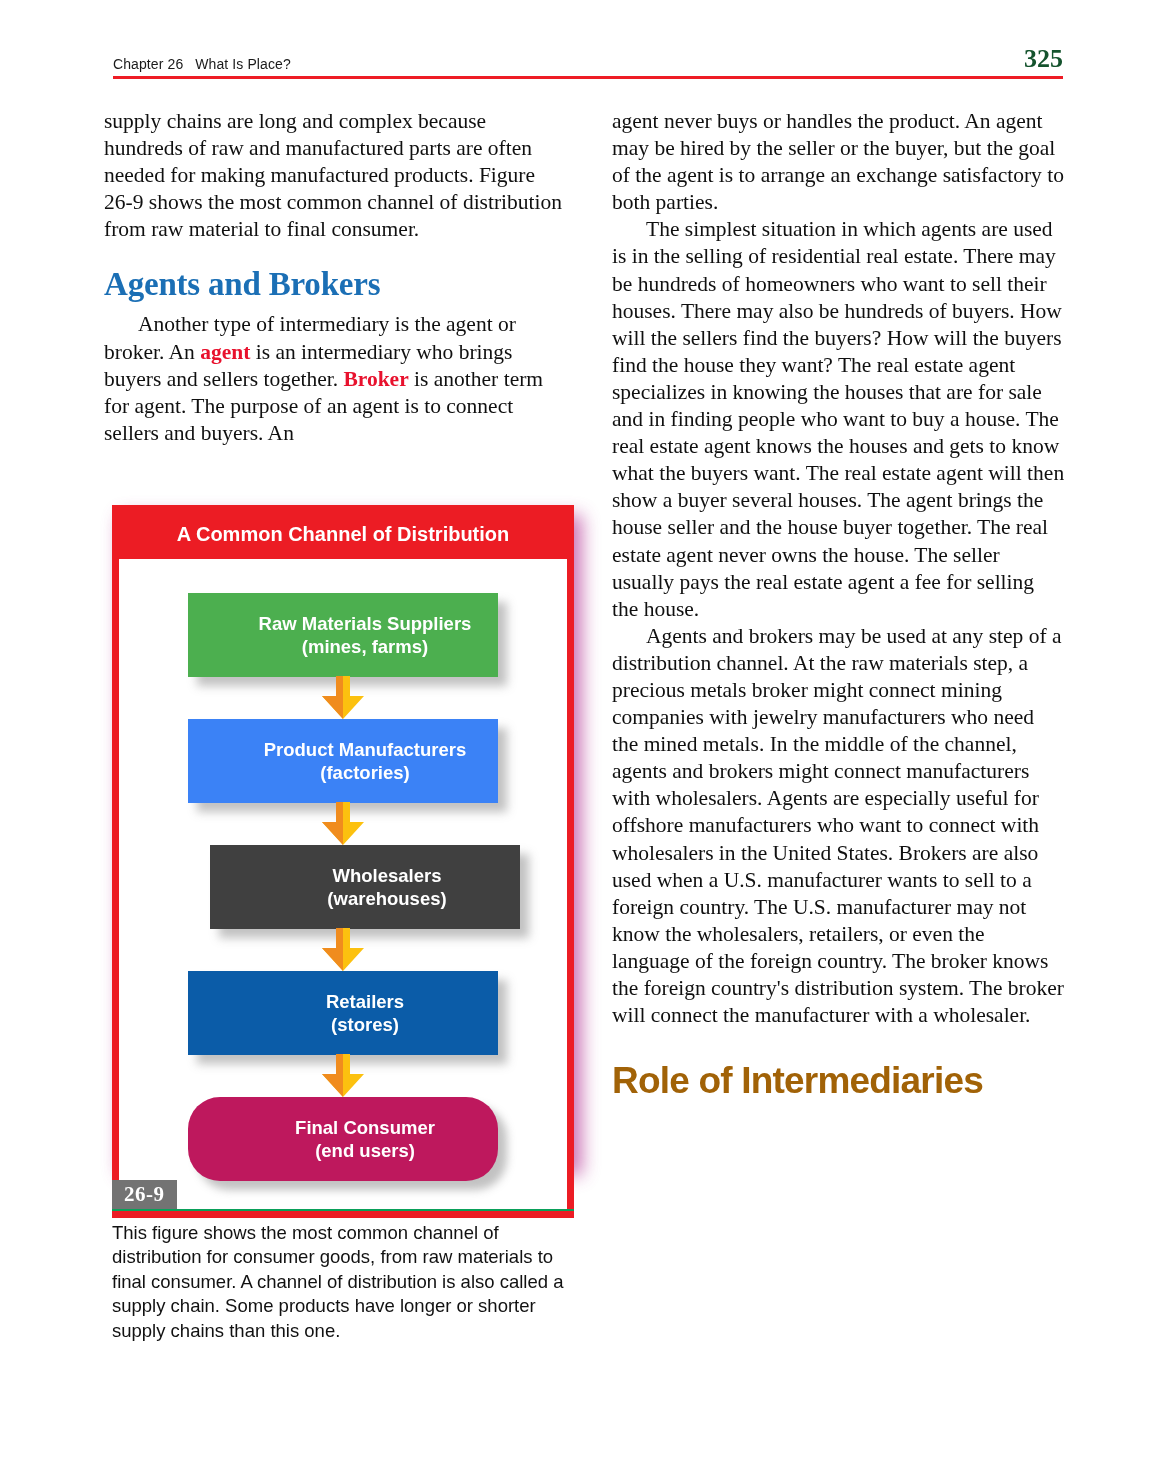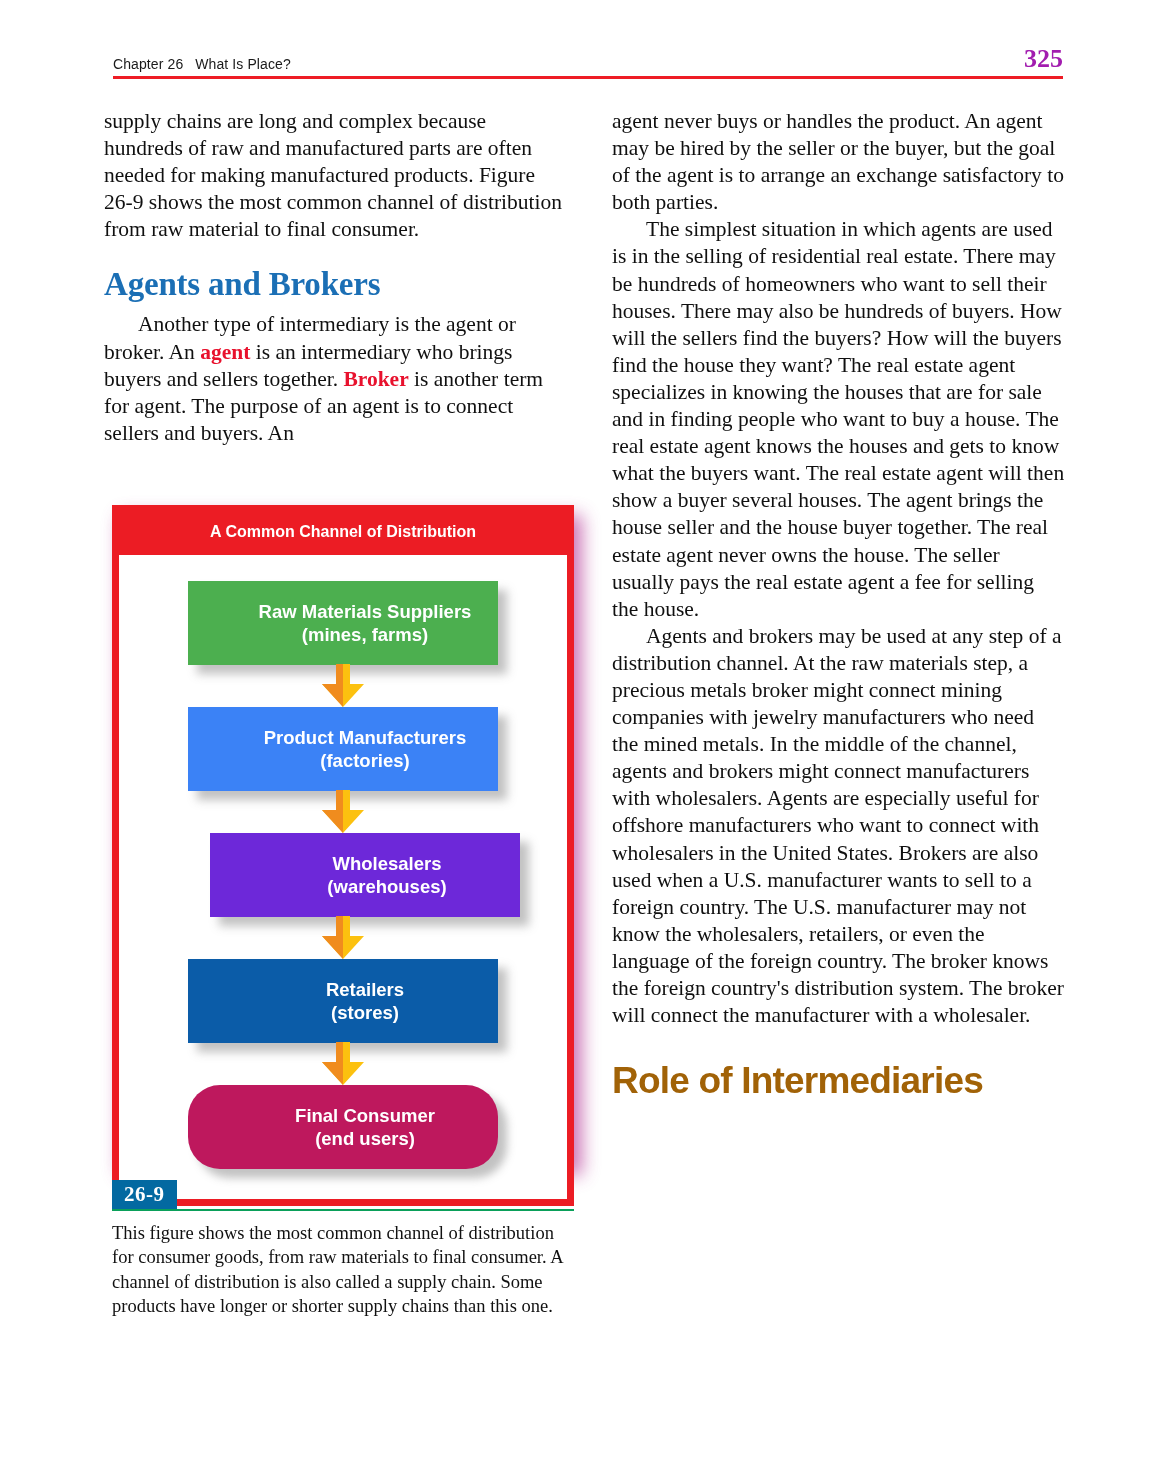--- a/index.html
+++ b/index.html
@@ -116,25 +116,25 @@
     width: 462px;
     border: 7px solid #ec1c24;
     background: #ffffff;
     box-sizing: border-box;
   }
   .figure-title {
     background: #ec1c24;
     color: #ffffff;
     font-family: "Liberation Sans", sans-serif;
     font-weight: bold;
-    font-size: 16px;
+    font-size: 20px;
     line-height: 1;
     text-align: center;
     padding: 13px 0 15px 0;
-    margin: -1px -1px 0 -1px;
+    margin: -1px -1px 8px -1px;
   }
   .figure-body {
     background: #ffffff;
     padding: 26px 0 30px 0;
   }
 
   .flow {
     display: flex;
     flex-direction: column;
     align-items: center;
@@ -195,32 +195,32 @@
   .cap-rule {
     position: absolute;
     left: 0;
     top: 29px;
     width: 462px;
     height: 2px;
     background: #0aa05a;
   }
   .caption-text {
     margin: 11px 0 0 0;
-    font-family: Liberation Serif, serif;
+    font-family: Liberation Sans, sans-serif;
     font-size: 18.5px;
     line-height: 24.4px;
     color: #111111;
   }
 </style>
 </head>
 <body>
 
 <div class="page-header">
   <div class="chapter-line">Chapter 26   What Is Place?</div>
-  <div class="folio" style="color: #a21caf;">325</div>
+  <div class="folio" style="color: #14532d;">325</div>
 </div>
 <div class="header-rule" style="background: rgb(238, 28, 37);"></div>
 
 <div class="col col-left">
 
   <p class="body">supply chains are long and complex because hundreds of raw and manufactured parts are often needed for making manufactured products. Figure 26-9 shows the most common channel of distribution from raw material to final consumer.</p>
 
   <h2 class="head-serif" style="color: rgb(27, 111, 181);">Agents and Brokers</h2>
 
   <p class="body indent"><span>Another type of intermediary is the agent or broker. An </span><span class="term" style="color: rgb(232, 17, 45);">agent</span><span> is an intermediary who brings buyers and sellers together. </span><span class="term" style="color: rgb(232, 17, 45);">Broker</span><span> is another term for agent. The purpose of an agent is to connect sellers and buyers. An</span></p>
@@ -253,21 +253,21 @@
           <span class="l2">(factories)</span>
         </div>
 
         <div class="arrow">
           <svg width="52" height="44" viewBox="0 0 52 44">
             <polygon points="19,0 33,0 33,20 47,20 26,43 5,20 19,20" fill="#fcc10f"></polygon>
             <polygon points="19,0 26,0 26,43 5,20 19,20" fill="#f08c1e"></polygon>
           </svg>
         </div>
 
-        <div class="flow-box" style="background: #6d28d9; margin-left: 44px;">
+        <div class="flow-box" style="background: #404040; margin-left: 44px;">
           <span class="l1">Wholesalers</span>
           <span class="l2">(warehouses)</span>
         </div>
 
         <div class="arrow">
           <svg width="52" height="44" viewBox="0 0 52 44">
             <polygon points="19,0 33,0 33,20 47,20 26,43 5,20 19,20" fill="#fcc10f"></polygon>
             <polygon points="19,0 26,0 26,43 5,20 19,20" fill="#f08c1e"></polygon>
           </svg>
         </div>
@@ -289,21 +289,21 @@
           <span class="l2">(end users)</span>
         </div>
 
       </div>
     </div>
   </div>
 </div>
 
 <div class="caption-wrap">
   <div class="caption-tagrow">
-    <span class="cap-badge" style="background: #0369a1;">26-9</span>
+    <span class="cap-badge" style="background: #737373;">26-9</span>
     <span class="cap-rule" style="background: rgb(10, 160, 90);"></span>
   </div>
   <p class="caption-text">This figure shows the most common channel of distribution for consumer goods, from raw materials to final consumer. A channel of distribution is also called a supply chain. Some products have longer or shorter supply chains than this one.</p>
 </div>
 
 <div class="col col-right">
 
   <p class="body">agent never buys or handles the product. An agent may be hired by the seller or the buyer, but the goal of the agent is to arrange an exchange satisfactory to both parties.</p>
 
   <p class="body indent">The simplest situation in which agents are used is in the selling of residential real estate. There may be hundreds of homeowners who want to sell their houses. There may also be hundreds of buyers. How will the sellers find the buyers? How will the buyers find the house they want? The real estate agent specializes in knowing the houses that are for sale and in finding people who want to buy a house. The real estate agent knows the houses and gets to know what the buyers want. The real estate agent will then show a buyer several houses. The agent brings the house seller and the house buyer together. The real estate agent never owns the house. The seller usually pays the real estate agent a fee for selling the house.</p>

